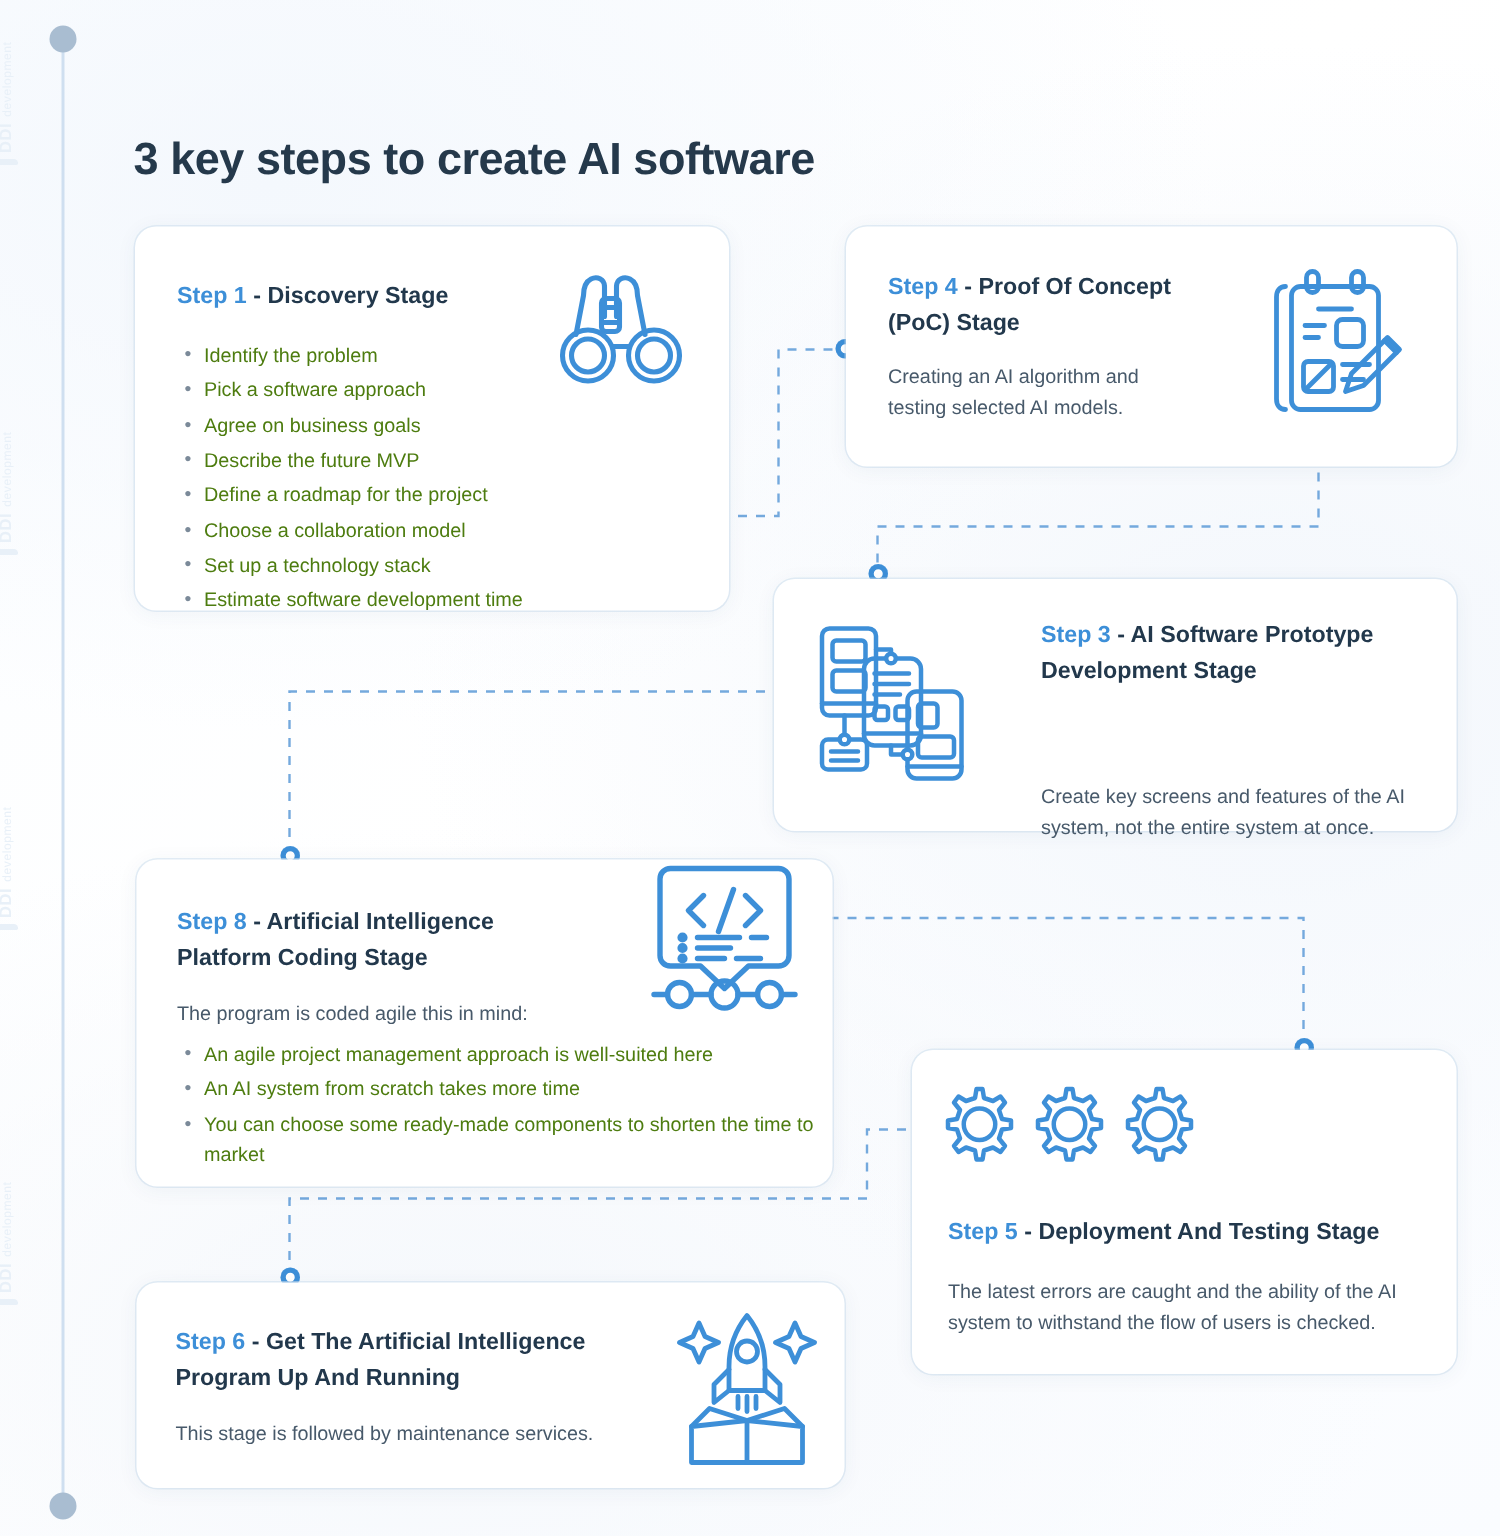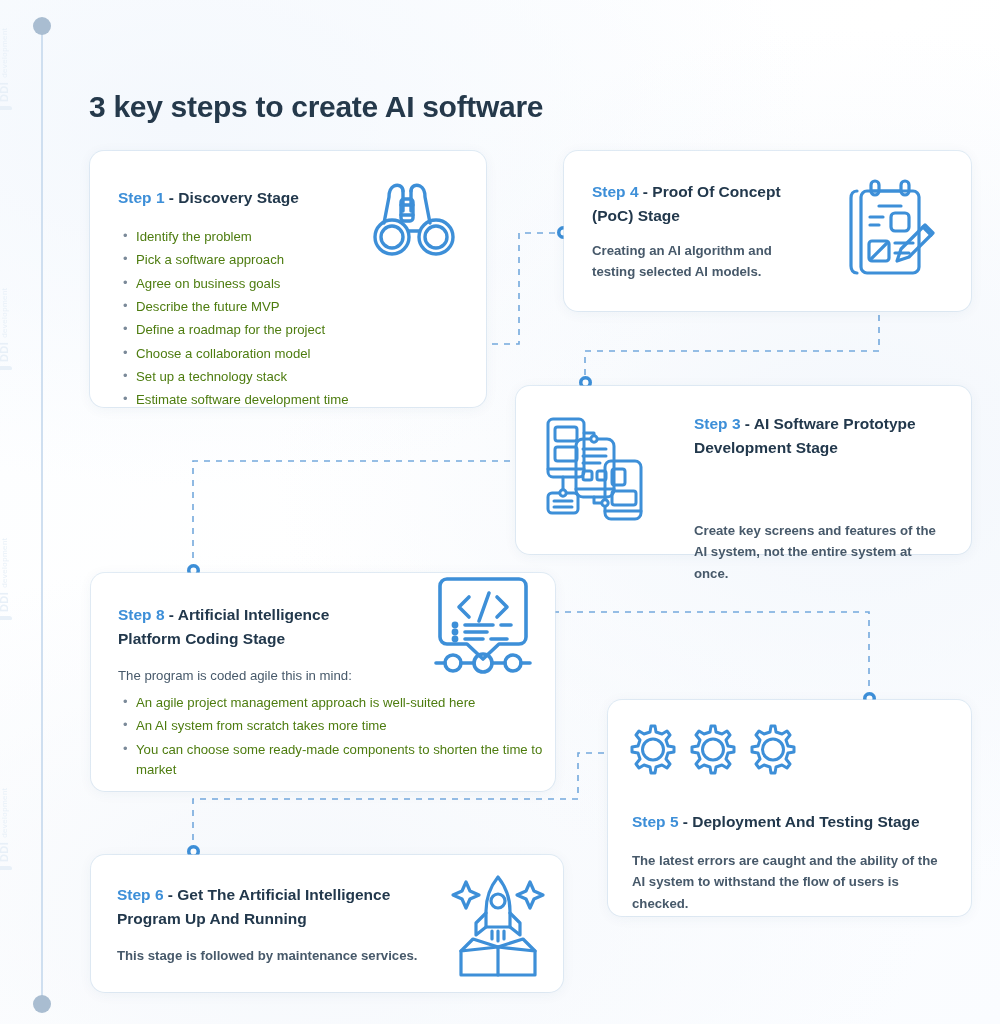--- a/index.html
+++ b/index.html
@@ -59,21 +59,21 @@
     box-sizing:border-box;
   }
   .card-inner{position:relative;width:100%;height:100%;}
 
   .step-head{
     font-size:15.5px;font-weight:700;color:#22384c;line-height:1.58;
   }
   .step-num{color:#3d8fd8;}
   .step-dash{color:#22384c;}
   .step-body{
-    font-size:13.2px;color:#47596a;line-height:1.62;font-weight:700;
+    font-size:13.2px;color:#47596a;line-height:1.62;font-weight:400;
   }
   ul.step-list{margin:8px 0 0 0;padding:0;list-style:none;}
   ul.step-list li{
     font-size:13.2px;color:#4d7c0f;line-height:1.54;
     padding-left:18px;position:relative;margin-bottom:3px;
   }
   ul.step-list li::before{
     content:"•";position:absolute;left:5px;top:-1px;color:#7b8a99;font-size:13px;
   }
   .lead{font-size:13.2px;color:#47596a;line-height:1.6;margin-bottom:2px;}

